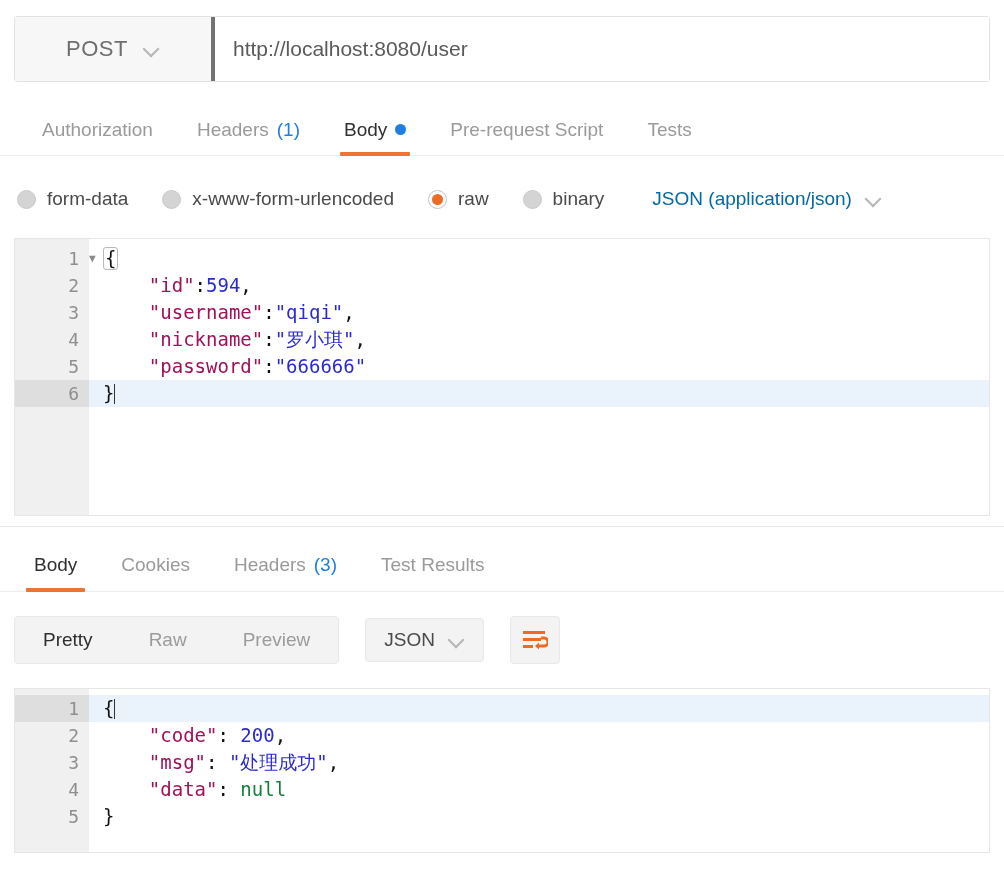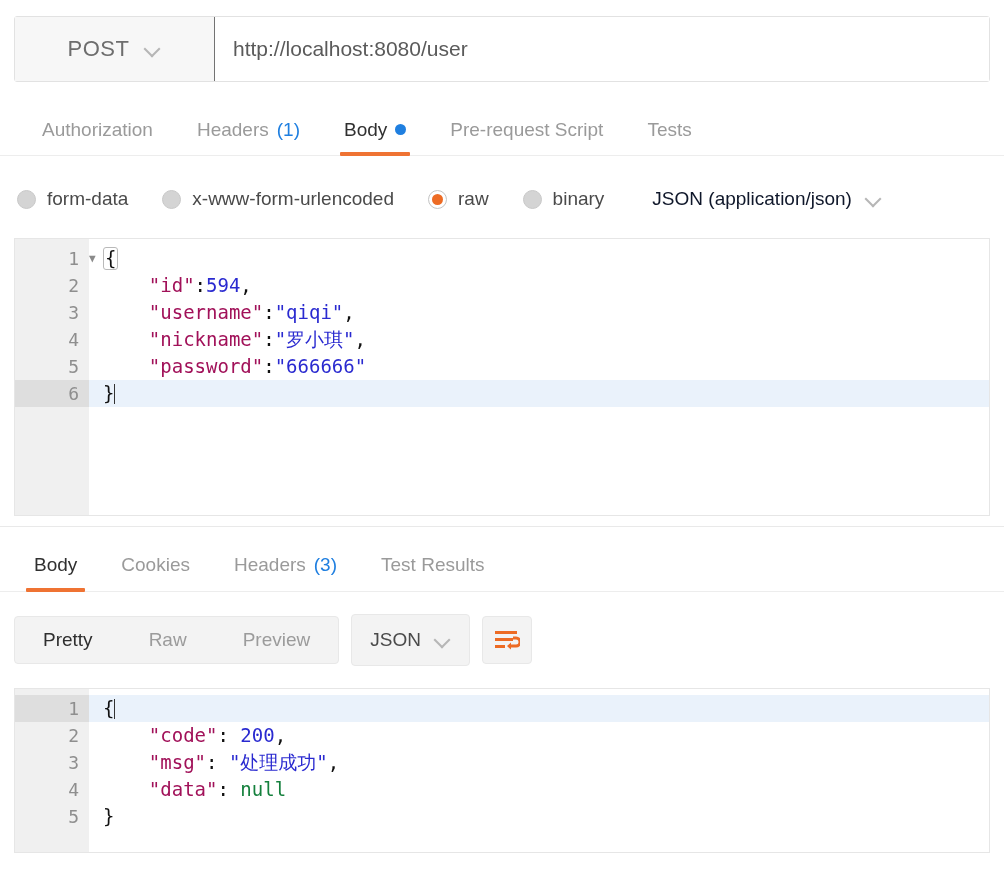--- a/index.html
+++ b/index.html
@@ -37,21 +37,21 @@
     display: flex;
     align-items: stretch;
     border: 1px solid #e2e2e2;
     border-radius: 3px;
     background: #ffffff;
     box-sizing: border-box;
   }
   .method-box {
     width: 200px;
     background: #f7f7f7;
-    border-right: 1px solid #737373;
+    border-right: 4px solid #737373;
     display: flex;
     align-items: center;
     justify-content: center;
     gap: 16px;
     cursor: pointer;
     box-sizing: border-box;
   }
   .method-label {
     font-size: 22px;
     color: #6e6e6e;
@@ -176,21 +176,21 @@
   .content-type {
     display: flex;
     align-items: center;
     gap: 14px;
     margin-left: 14px;
     cursor: pointer;
     white-space: nowrap;
   }
   .content-type-label {
     font-size: 19px;
-    color: #0f172a;
+    color: #0369a1;
   }
 
   
   .editor {
     position: absolute;
     background: #ffffff;
     border: 1px solid #e6e6e6;
     box-sizing: border-box;
     overflow: hidden;
     display: flex;
@@ -292,21 +292,21 @@
   .res-tabs .tab.active::after { left: 14px; right: 14px; }
 
   
   .res-toolbar {
     position: absolute;
     left: 0; top: 600px;
     width: 1004px; height: 80px;
     display: flex;
     align-items: center;
     padding-left: 14px;
-    gap: 12px;
+    gap: 26px;
     box-sizing: border-box;
   }
   .segmented {
     display: flex;
     align-items: center;
     background: #f3f3f3;
     border: 1px solid #e8e8e8;
     border-radius: 4px;
     height: 48px;
     box-sizing: border-box;
@@ -320,21 +320,21 @@
     white-space: nowrap;
   }
   .seg.active { color: #2e2e2e; }
   .format-select {
     display: flex;
     align-items: center;
     gap: 14px;
     background: #f3f3f3;
     border: 1px solid #e8e8e8;
     border-radius: 4px;
-    height: 52px;
+    height: 44px;
     padding: 0 18px;
     box-sizing: border-box;
     cursor: pointer;
   }
   .format-label {
     font-size: 19px;
     color: #4a4a4a;
   }
   .wrap-btn {
     width: 50px; height: 48px;

